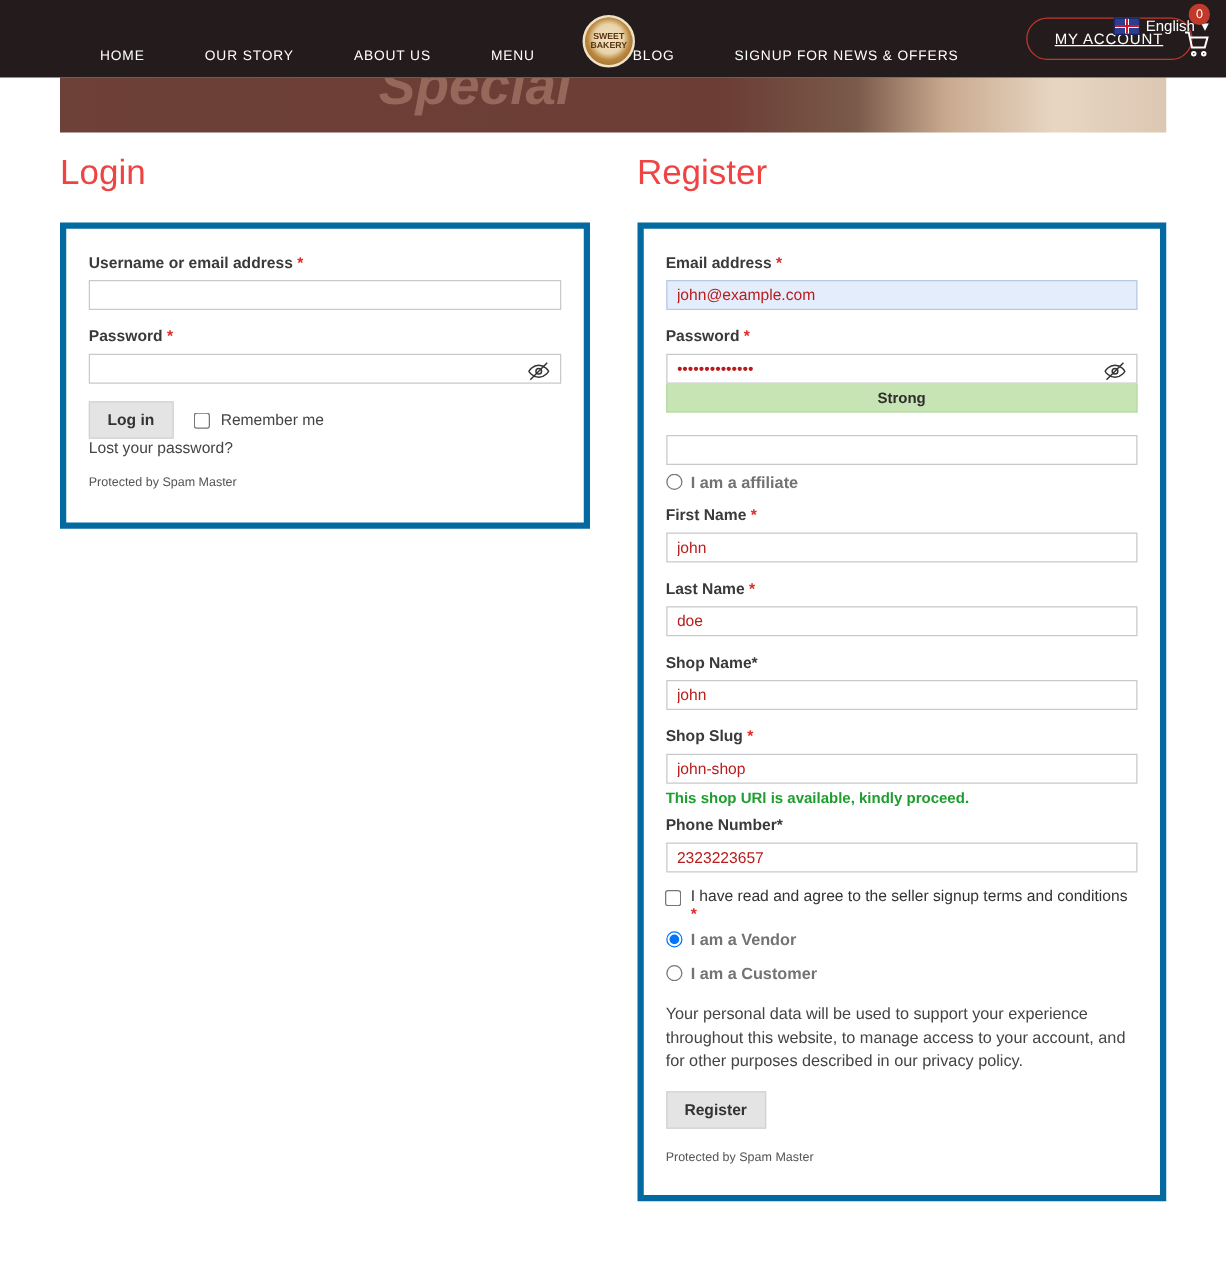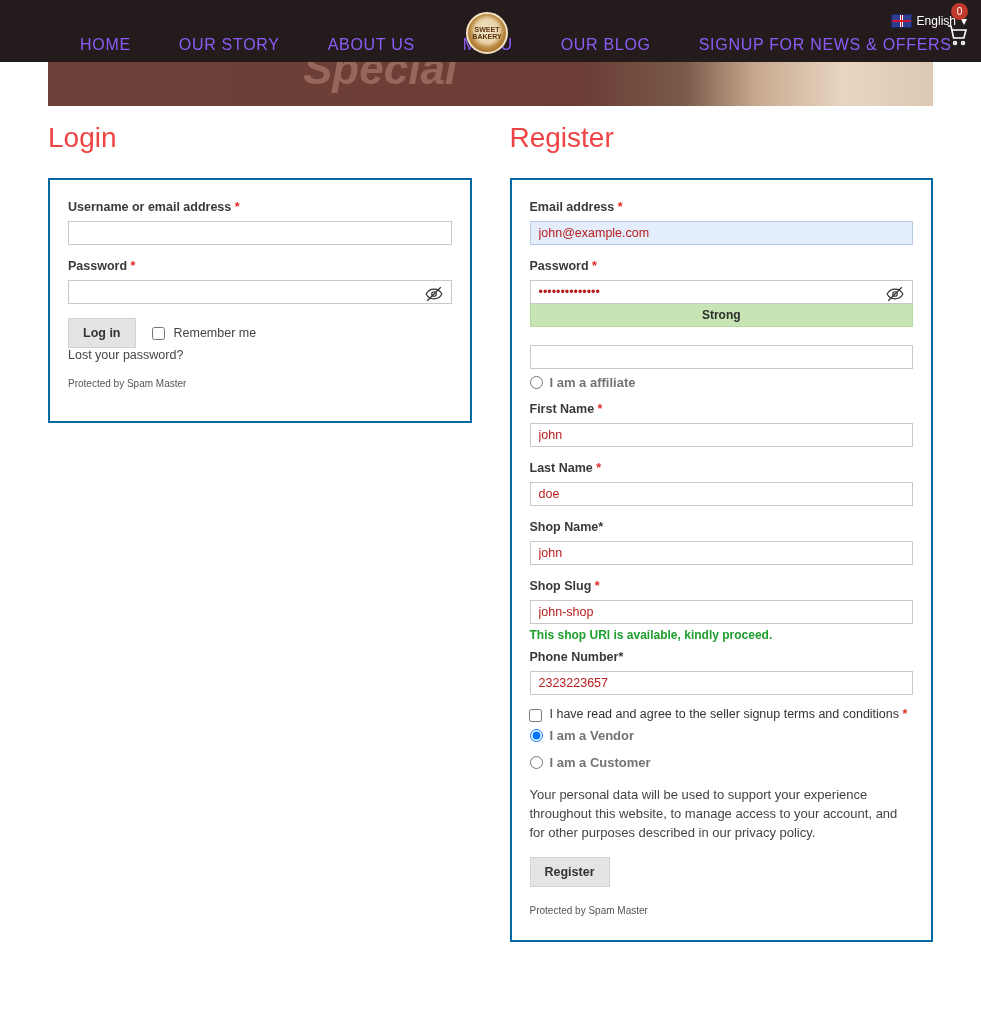--- a/index.html
+++ b/index.html
@@ -22,22 +22,22 @@
     z-index: 20;
   }
   .nav-links {
     display: flex;
     align-items: center;
     gap: 0;
     flex: 0 0 auto;
     margin-left: 38px;
   }
   .nav-link {
-    color: #8b5cf6;
-    font-size: 16px;
+    color: #ffffff;
+    font-size: 11px;
     letter-spacing: 0.7px;
     text-decoration: none;
     padding: 0 24px;
     white-space: nowrap;
     text-transform: uppercase;
     margin-top: 28px;
   }
   .my-account-btn {
     border: 1px solid #c0392b;
     border-radius: 18px;
@@ -149,21 +149,21 @@
   .col { flex: 1 1 0; min-width: 0; }
 
   .col-title {
     font-size: 28px;
     color: #ef4444;
     font-weight: normal;
     margin: 16px 0 24px 0;
   }
 
   .panel {
-    border: 2px solid #0369a1;
+    border: 5px solid #0369a1;
     background: #ffffff;
     padding: 20px 18px 18px 18px;
   }
   .panel-login { height: 245px; }
   .panel-register { padding-bottom: 24px; }
 
   label.field-label {
     display: block;
     font-size: 12.5px;
     font-weight: bold;

